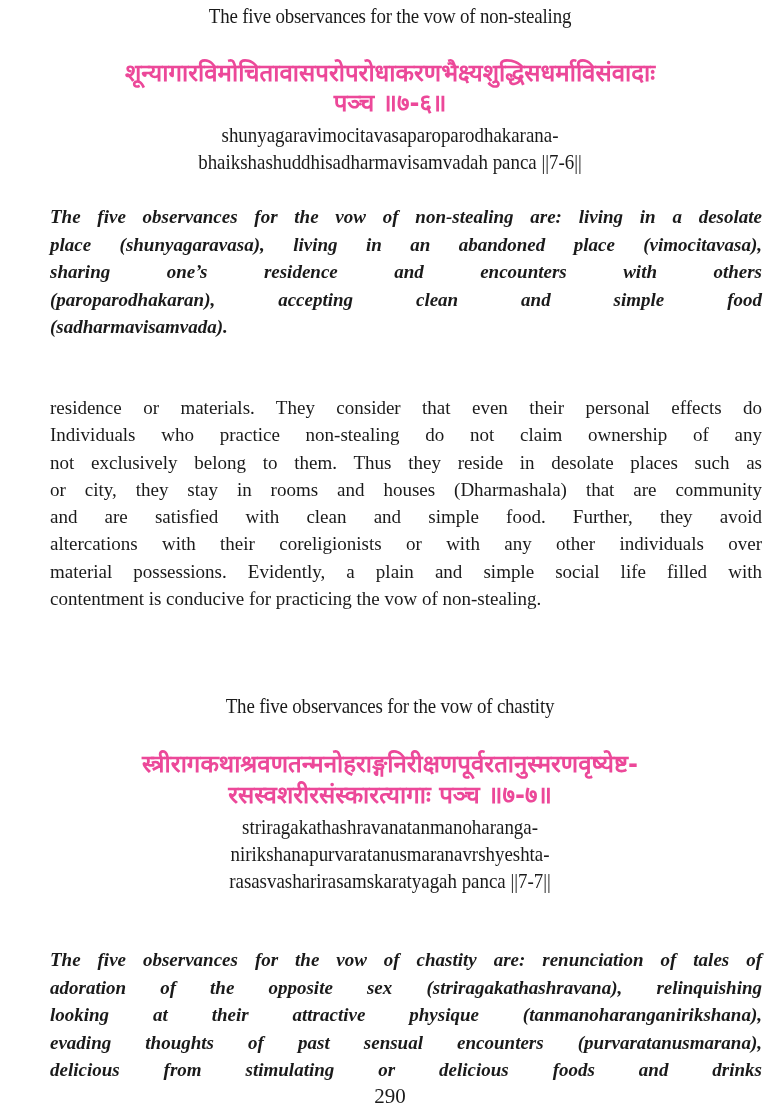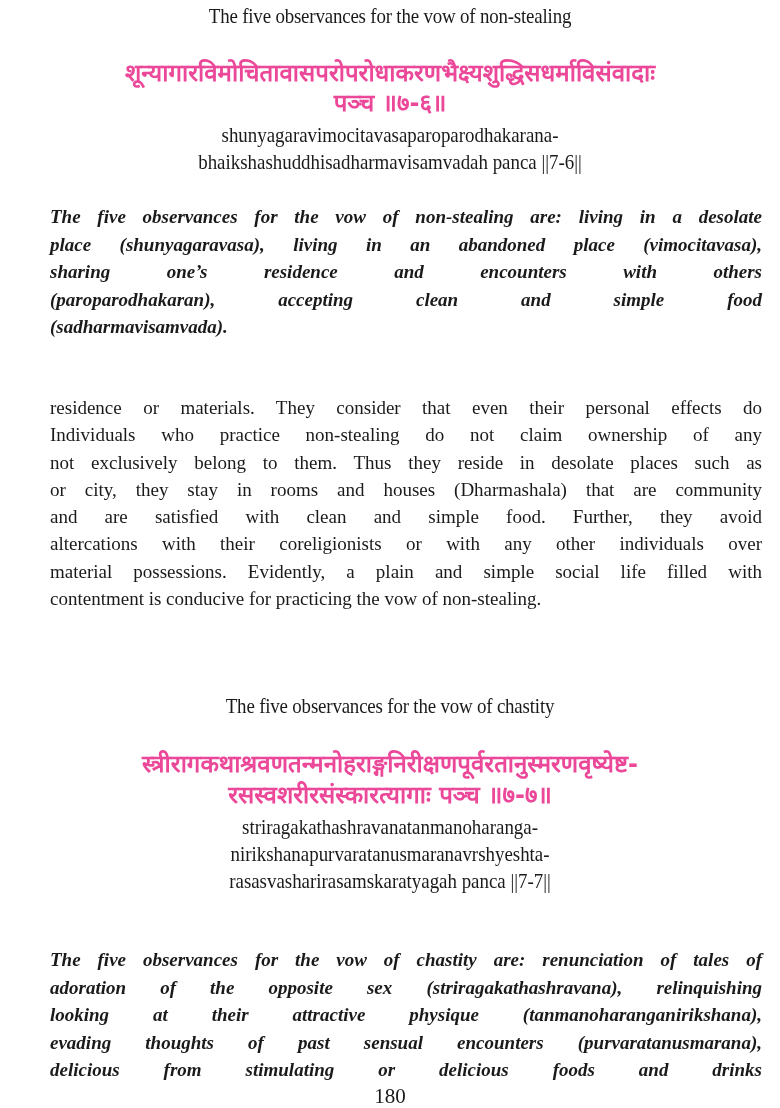--- a/index.html
+++ b/index.html
@@ -82,14 +82,14 @@
   <div class="translit" style="top:868px;">rasasvasharirasamskaratyagah panca ||7-7||</div>
 
   <div class="para italic" style="top:922px;margin-top:24px;">
     <span class="line">The five observances for the vow of chastity are: renunciation of tales of</span>
     <span class="line">adoration of the opposite sex (striragakathashravana), relinquishing</span>
     <span class="line">looking at their attractive physique (tanmanoharanganirikshana),</span>
     <span class="line">evading thoughts of past sensual encounters (purvaratanusmarana),</span>
     <span class="line">delicious from stimulating or delicious foods and drinks</span>
   </div>
 
-  <div class="pagenum">180</div>
+  <div class="pagenum">290</div>
 </div>
 
 </body></html>

